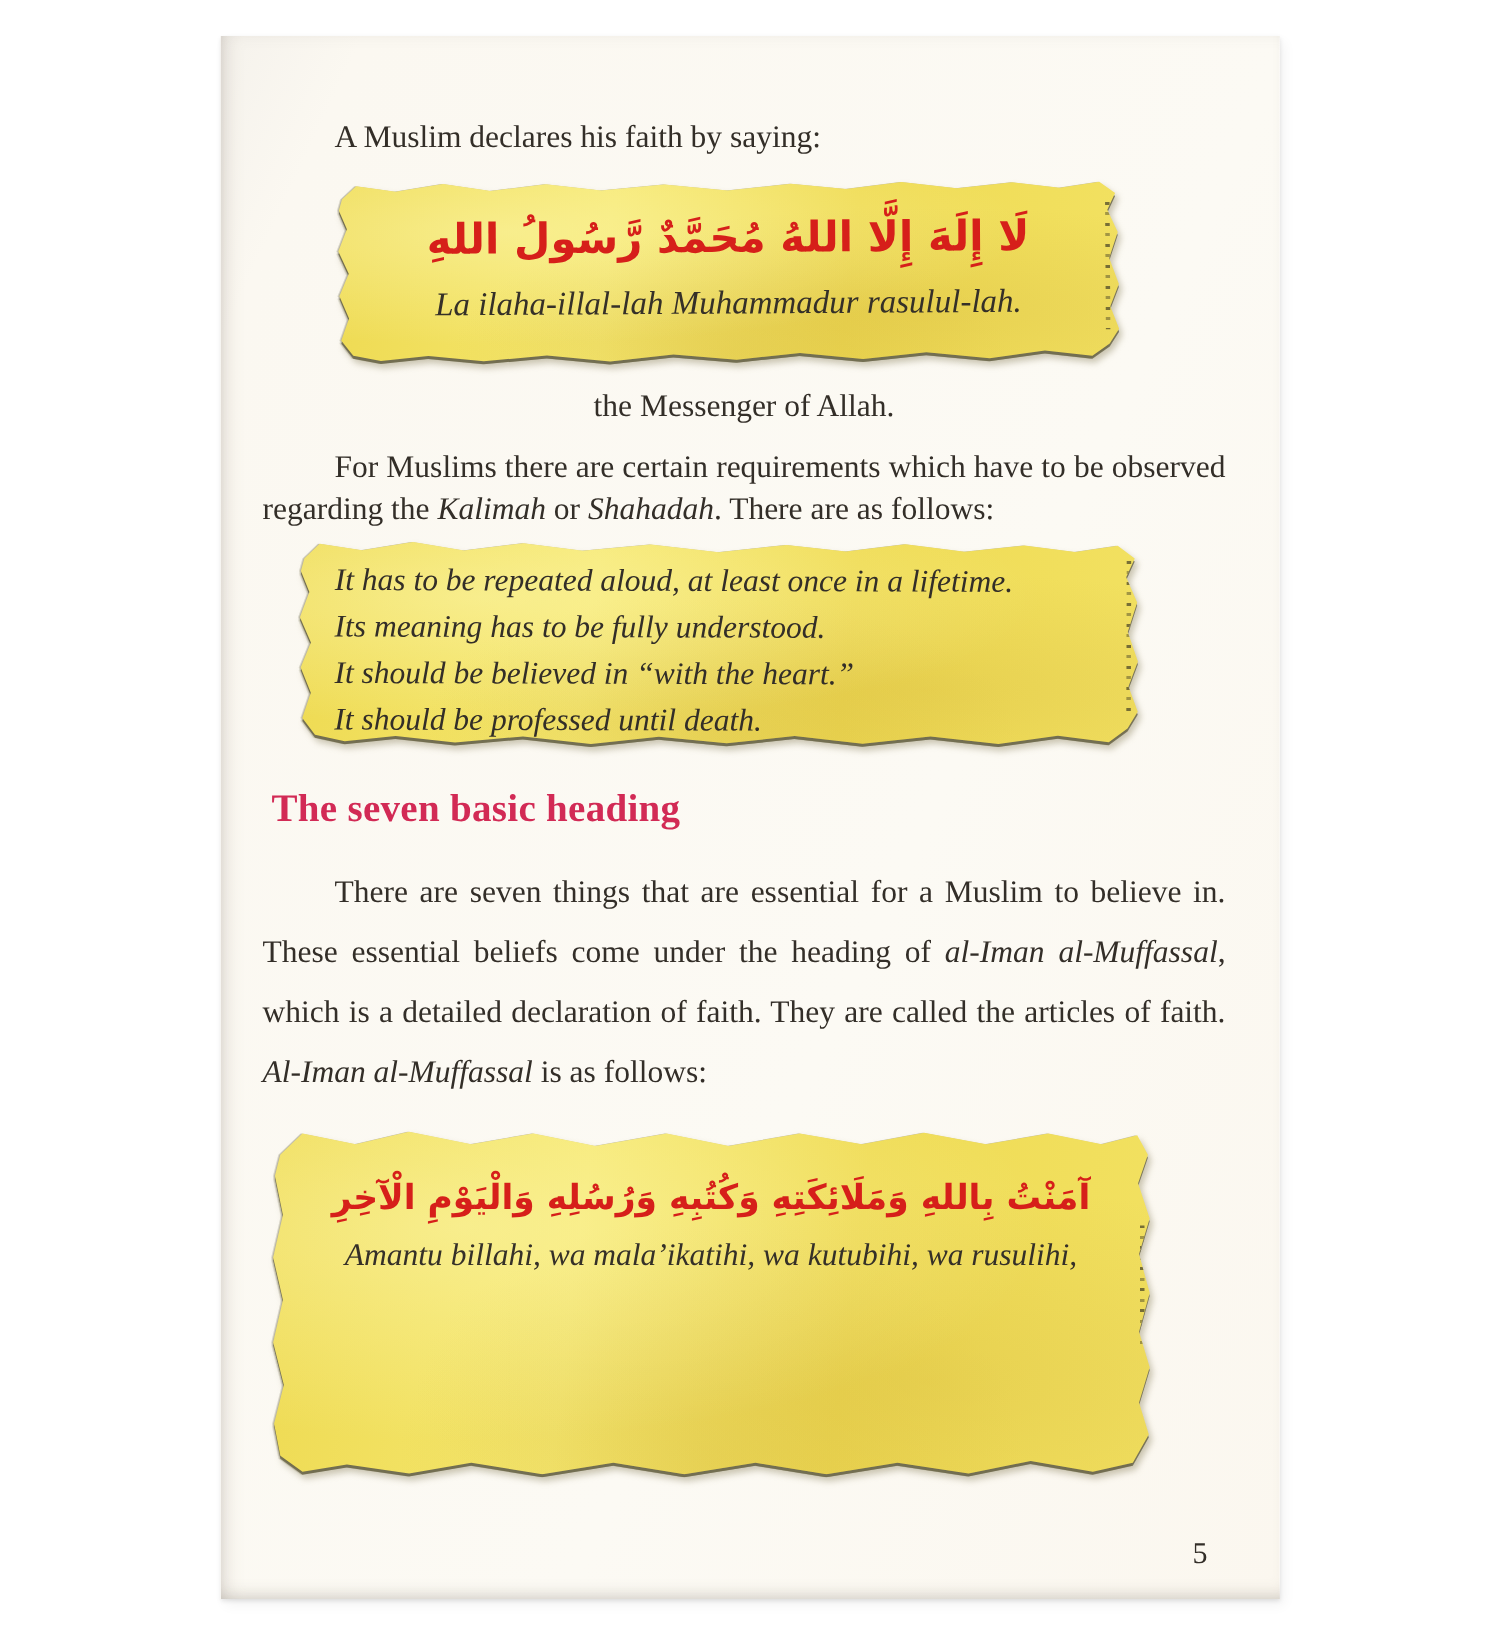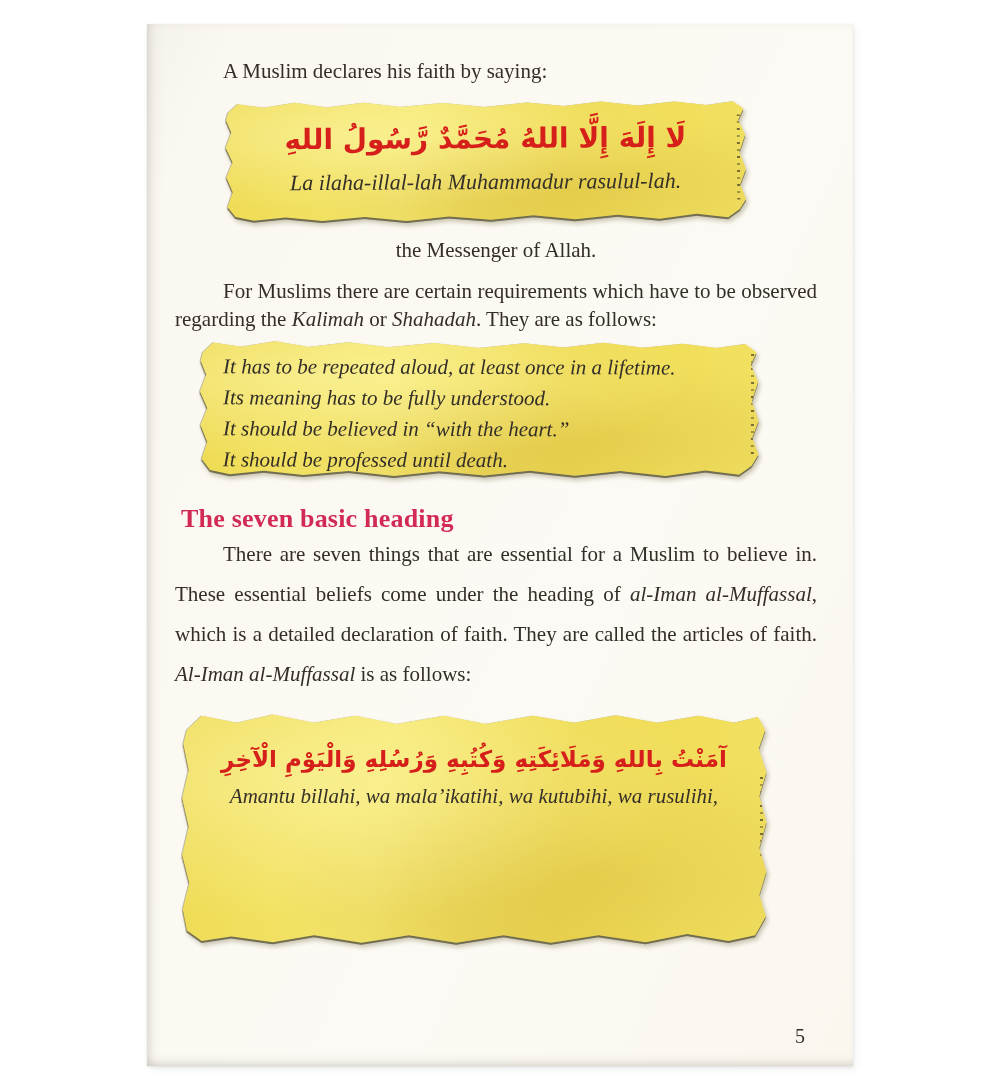--- a/index.html
+++ b/index.html
@@ -23,21 +23,21 @@
       3px 4px 8px rgba(0,0,0,0.05);
   }
   .content{
     padding:34px 36px 0 28px;
   }
   p{margin:0;}
   .body-text{
     font-size:21px;
     line-height:27.5px;
   }
-  .indent{text-indent:48px;}
+  .indent{text-indent:48px;margin-top:20px;}
   .justify{text-align:justify;}
   .centered{text-align:center;}
   .it{font-style:italic;}
 
   
   .torn-wrap{
     filter:
       drop-shadow(0 2px 0 rgba(88,84,52,0.70))
       drop-shadow(-1px 0 0 rgba(100,95,60,0.40))
       drop-shadow(2px 3px 2px rgba(125,115,75,0.40));
@@ -147,21 +147,21 @@
         <div class="translit">La ilaha-illal-lah Muhammadur rasulul-lah.</div>
         <span class="edge-scribble" style="right:9px;top:14%;height:68%;"></span>
       </div>
     </div>
 
     <div class="translation centered">
       <div>the Messenger of Allah.</div>
     </div>
 
 
-    <p class="body-text indent justify requirements-intro"><span>For Muslims there are certain requirements which have to be observed regarding the </span><span class="it">Kalimah</span><span> or </span><span class="it">Shahadah</span><span>. They are as follows:</span></p>
+    <p class="body-text indent justify requirements-intro"><span>For Muslims there are certain requirements which have to be observed regarding the </span><span class="it">Kalimah</span><span> or </span><span class="it">Shahadah</span><span>. There are as follows:</span></p>
 
     <div class="torn-wrap box2-wrap">
       <div class="torn box2">
         <ul>
           <li>It has to be repeated aloud, at least once in a lifetime.</li>
           <li>Its meaning has to be fully understood.</li>
           <li>It should be believed in “with the heart.”</li>
           <li>It should be professed until death.</li>
         </ul>
         <span class="edge-scribble" style="right:8px;top:10%;height:72%;"></span>

